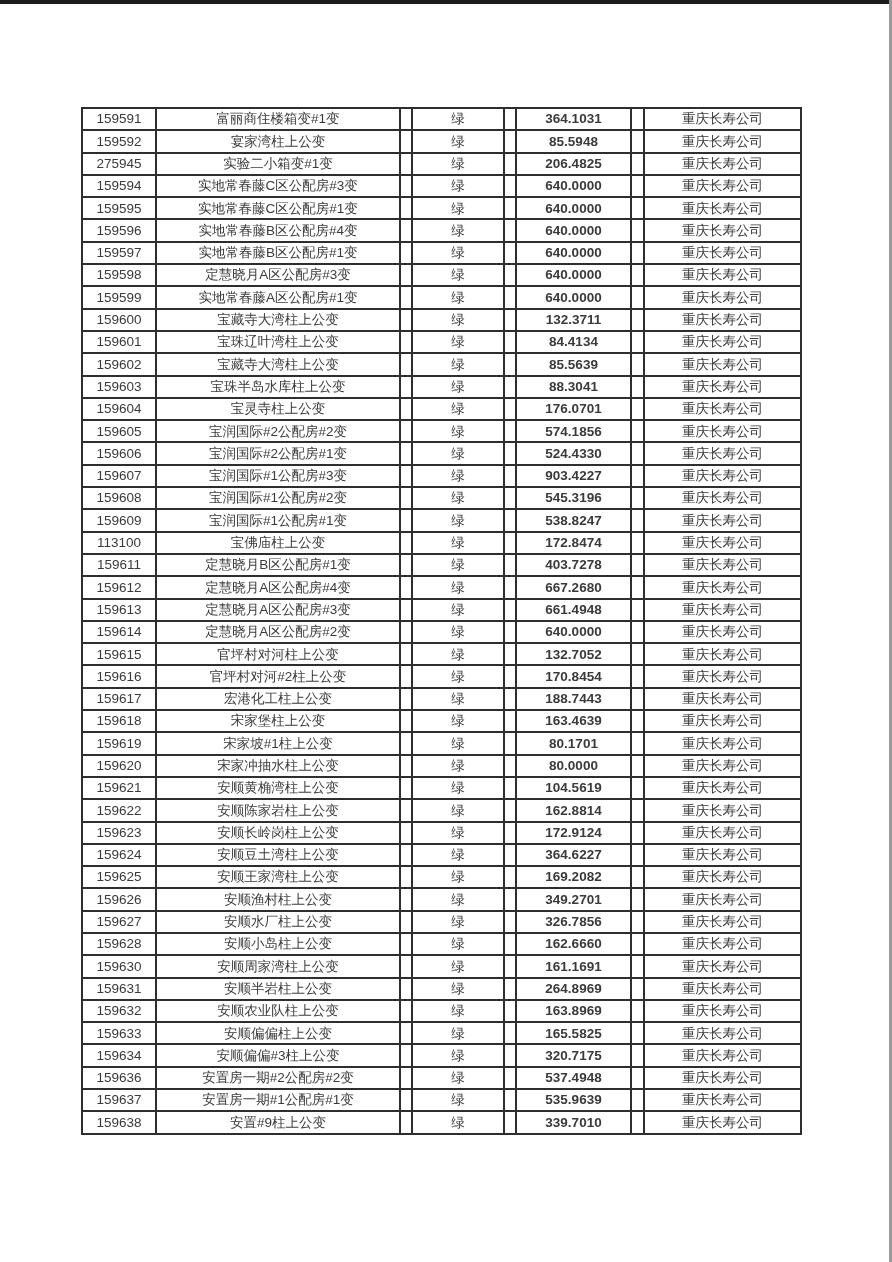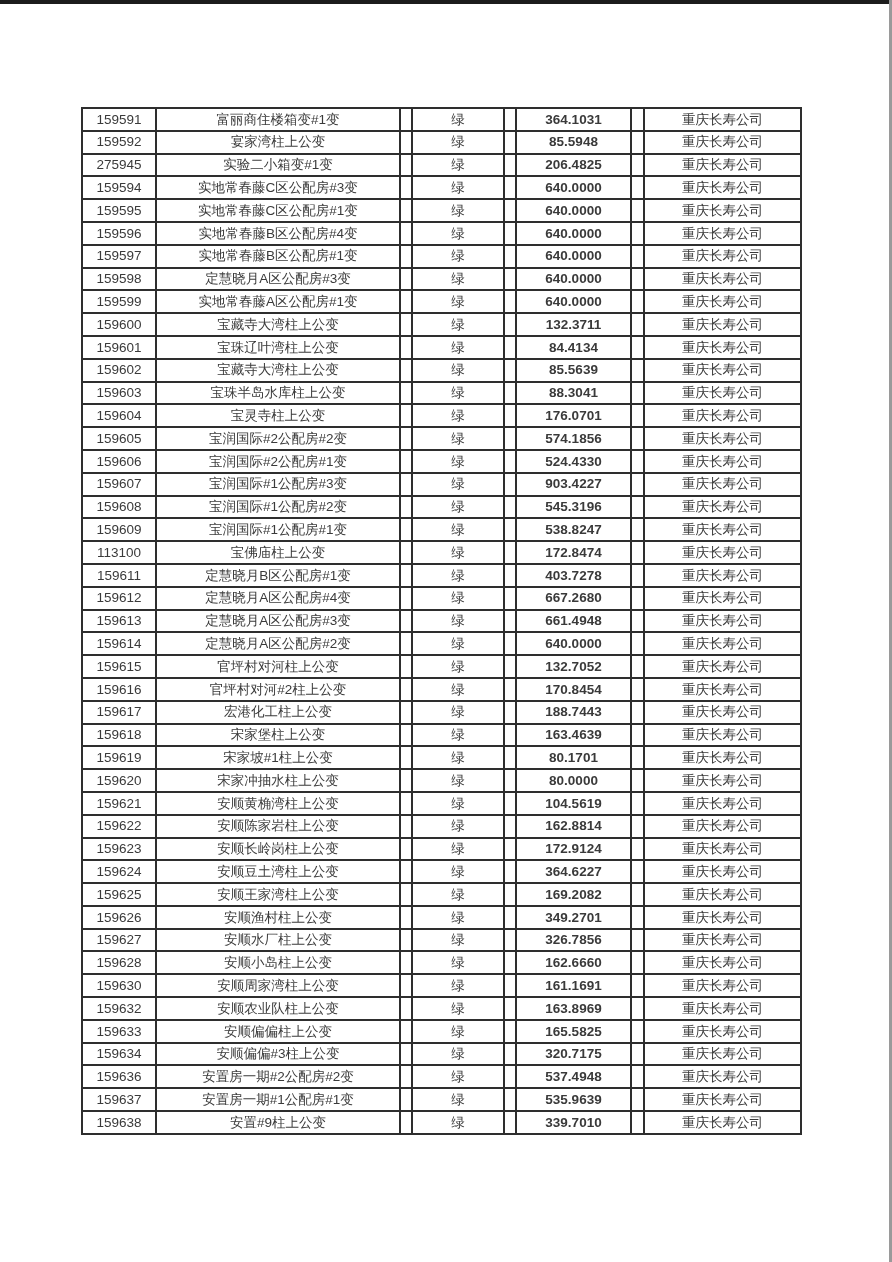--- a/index.html
+++ b/index.html
@@ -497,20 +497,30 @@
             <td class="c-id">159630</td>
             <td class="c-name">安顺周家湾柱上公变</td>
             <td class="c-gap"></td>
             <td class="c-status">绿</td>
             <td class="c-gap"></td>
             <td class="c-value">161.1691</td>
             <td class="c-gap"></td>
             <td class="c-company">重庆长寿公司</td>
           </tr>
 
+          <tr>
+            <td class="c-id">159631</td>
+            <td class="c-name">安顺半岩柱上公变</td>
+            <td class="c-gap"></td>
+            <td class="c-status">绿</td>
+            <td class="c-gap"></td>
+            <td class="c-value">264.8969</td>
+            <td class="c-gap"></td>
+            <td class="c-company">重庆长寿公司</td>
+          </tr>
 
           <tr>
             <td class="c-id">159632</td>
             <td class="c-name">安顺农业队柱上公变</td>
             <td class="c-gap"></td>
             <td class="c-status">绿</td>
             <td class="c-gap"></td>
             <td class="c-value">163.8969</td>
             <td class="c-gap"></td>
             <td class="c-company">重庆长寿公司</td>

